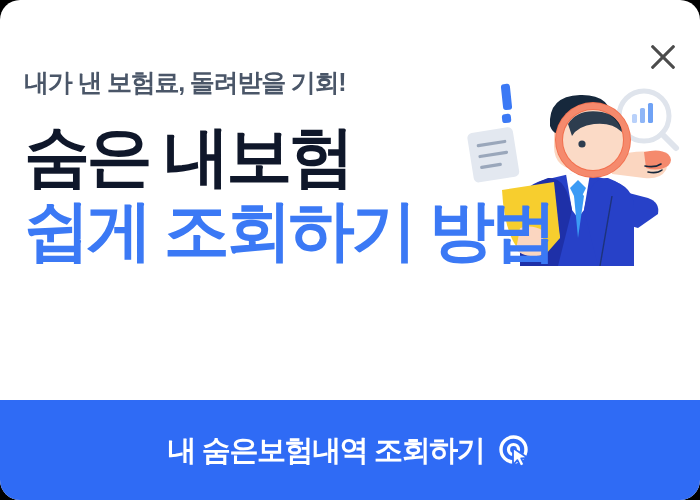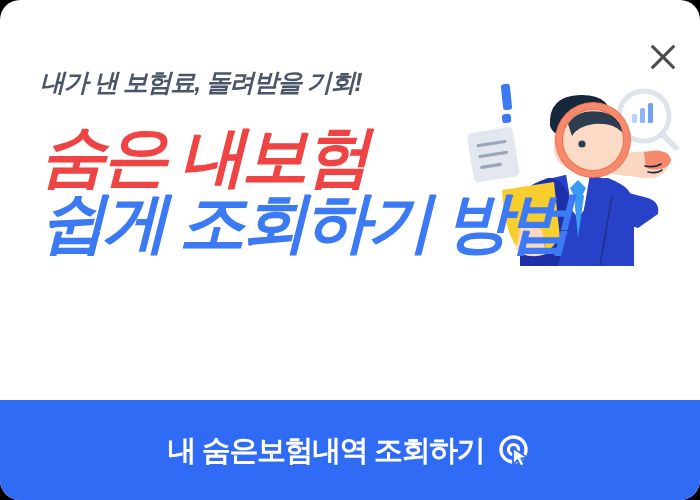--- a/index.html
+++ b/index.html
@@ -46,42 +46,41 @@
     height: 3px;
     background: #4c4c4c;
     border-radius: 1px;
   }
   #close-button .x-bar.a { transform: translate(-50%,-50%) rotate(45deg); }
   #close-button .x-bar.b { transform: translate(-50%,-50%) rotate(-45deg); }
 
   
   #text-block {
     position: absolute;
-    left: 40px;
+    left: 24px;
     top: 70px;
     z-index: 30;
     width: 640px;
-    font-style: italic;
   }
   #eyebrow-text {
     font-size: 25px;
     font-weight: 700;
     color: #4a5668;
     letter-spacing: -1.2px;
     line-height: 1;
     margin: 0 0 28px 0;
     white-space: nowrap;
   }
   #headline-line-1 {
     font-size: 66px;
     font-weight: 800;
-    color: #ef4444;
+    color: #0f172a;
     letter-spacing: -3.5px;
     line-height: 1;
-    margin: 0 0 0 0;
+    margin: 0 0 8px 0;
     white-space: nowrap;
   }
   #headline-line-2 {
     font-size: 66px;
     font-weight: 800;
     color: #3b79f5;
     letter-spacing: -3.5px;
     line-height: 1;
     margin: 0;
     white-space: nowrap;

